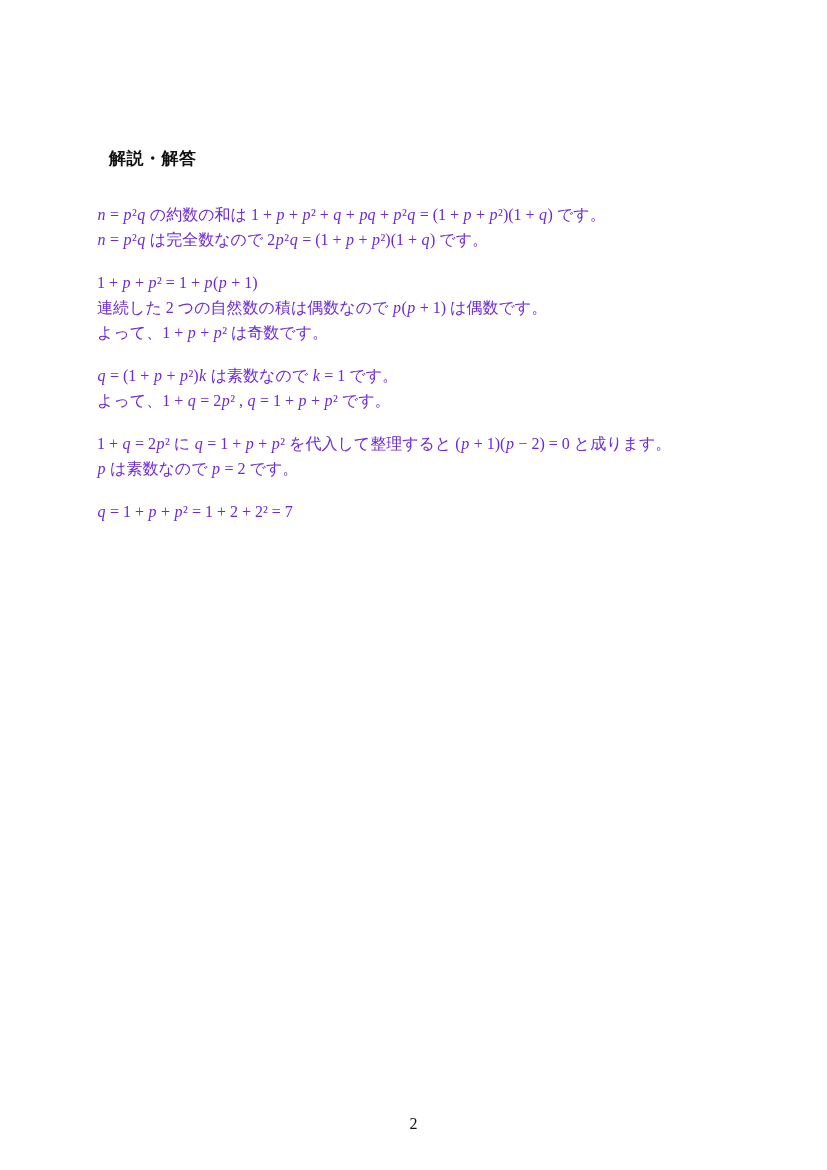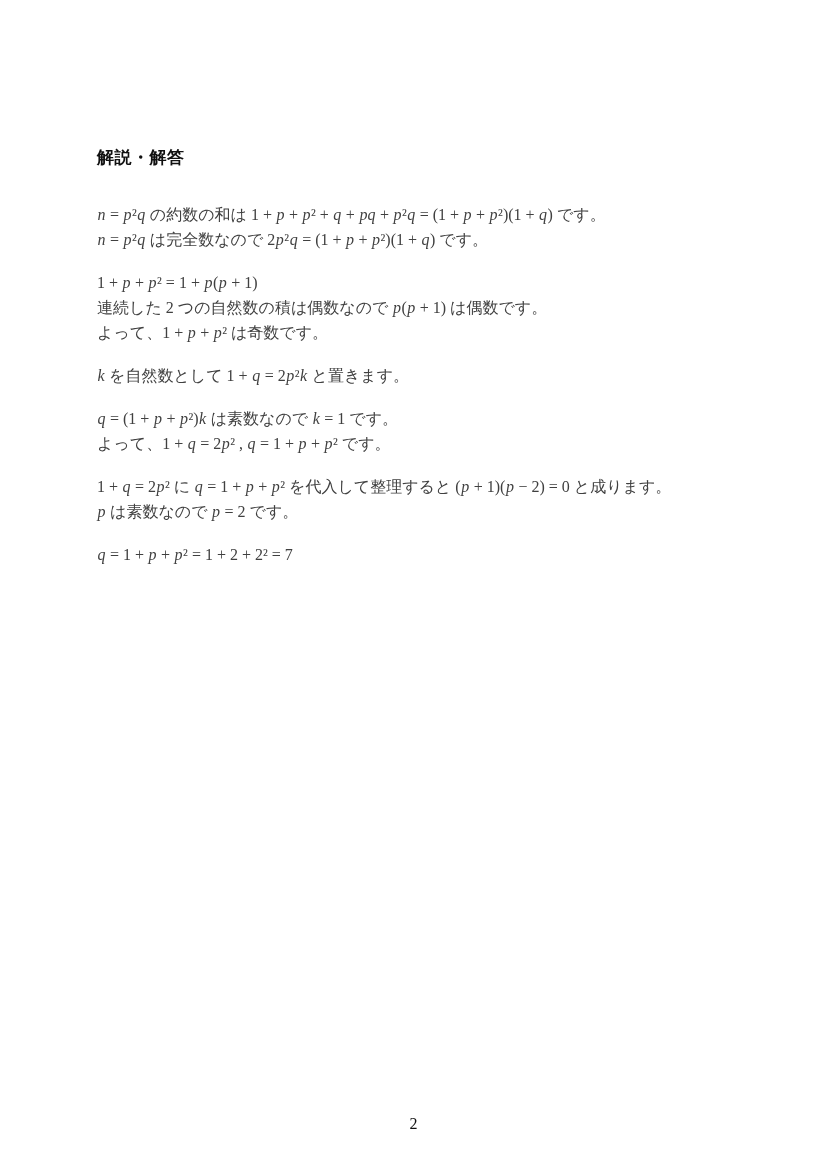--- a/index.html
+++ b/index.html
@@ -16,36 +16,36 @@
     font-family: "Liberation Serif", "DejaVu Serif", serif;
     color: #111111;
   }
   .content {
     position: absolute;
     left: 97px;
     top: 146px;
     width: 700px;
   }
   .heading {
-    font-family: Liberation Mono, monospace;
+    font-family: Liberation Serif, serif;
     font-weight: bold;
     font-size: 17px;
     line-height: 25px;
-    margin: 0 0 31px 0;
+    margin: 0 0 31px 12px;
     color: #111111;
     letter-spacing: 0.5px;
   }
   .block {
     margin: 0 0 18px 0;
   }
   .line {
     font-size: 16px;
     line-height: 25px;
     white-space: nowrap;
-    color: #404040;
+    color: #6d28d9;
   }
   .line i {
     font-style: italic;
     font-family: "Liberation Serif", "DejaVu Serif", serif;
     padding: 0 0.5px;
   }
   .page-number {
     position: absolute;
     left: 0;
     top: 1114px;
@@ -66,21 +66,20 @@
         <div class="block">
           <div class="line"><i>n</i> = <i>p</i>²<i>q</i> の約数の和は 1 + <i>p</i> + <i>p</i>² + <i>q</i> + <i>pq</i> + <i>p</i>²<i>q</i> = (1 + <i>p</i> + <i>p</i>²)(1 + <i>q</i>) です。</div>
           <div class="line"><i>n</i> = <i>p</i>²<i>q</i> は完全数なので 2<i>p</i>²<i>q</i> = (1 + <i>p</i> + <i>p</i>²)(1 + <i>q</i>) です。</div>
         </div>
         <div class="block">
           <div class="line">1 + <i>p</i> + <i>p</i>² = 1 + <i>p</i>(<i>p</i> + 1)</div>
           <div class="line">連続した 2 つの自然数の積は偶数なので <i>p</i>(<i>p</i> + 1) は偶数です。</div>
           <div class="line">よって、1 + <i>p</i> + <i>p</i>² は奇数です。</div>
         </div>
         <div class="block">
-          <div class="line"><i>k</i> を自然数として 1 + <i>q</i> = 2<i>p</i>²<i>k</i> と置きます。</div>
         </div>
         <div class="block">
           <div class="line"><i>q</i> = (1 + <i>p</i> + <i>p</i>²)<i>k</i> は素数なので <i>k</i> = 1 です。</div>
           <div class="line">よって、1 + <i>q</i> = 2<i>p</i>² , <i>q</i> = 1 + <i>p</i> + <i>p</i>² です。</div>
         </div>
         <div class="block">
           <div class="line">1 + <i>q</i> = 2<i>p</i>² に <i>q</i> = 1 + <i>p</i> + <i>p</i>² を代入して整理すると (<i>p</i> + 1)(<i>p</i> − 2) = 0 と成ります。</div>
           <div class="line"><i>p</i> は素数なので <i>p</i> = 2 です。</div>
         </div>
         <div class="block">

